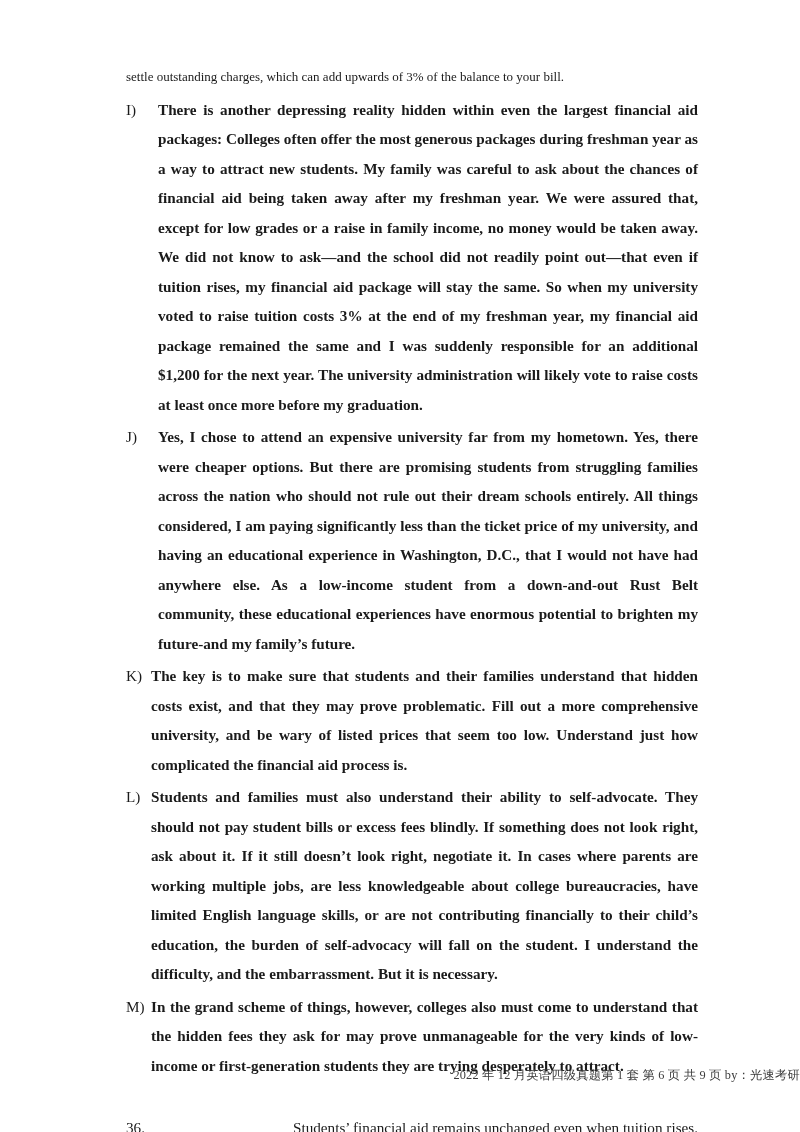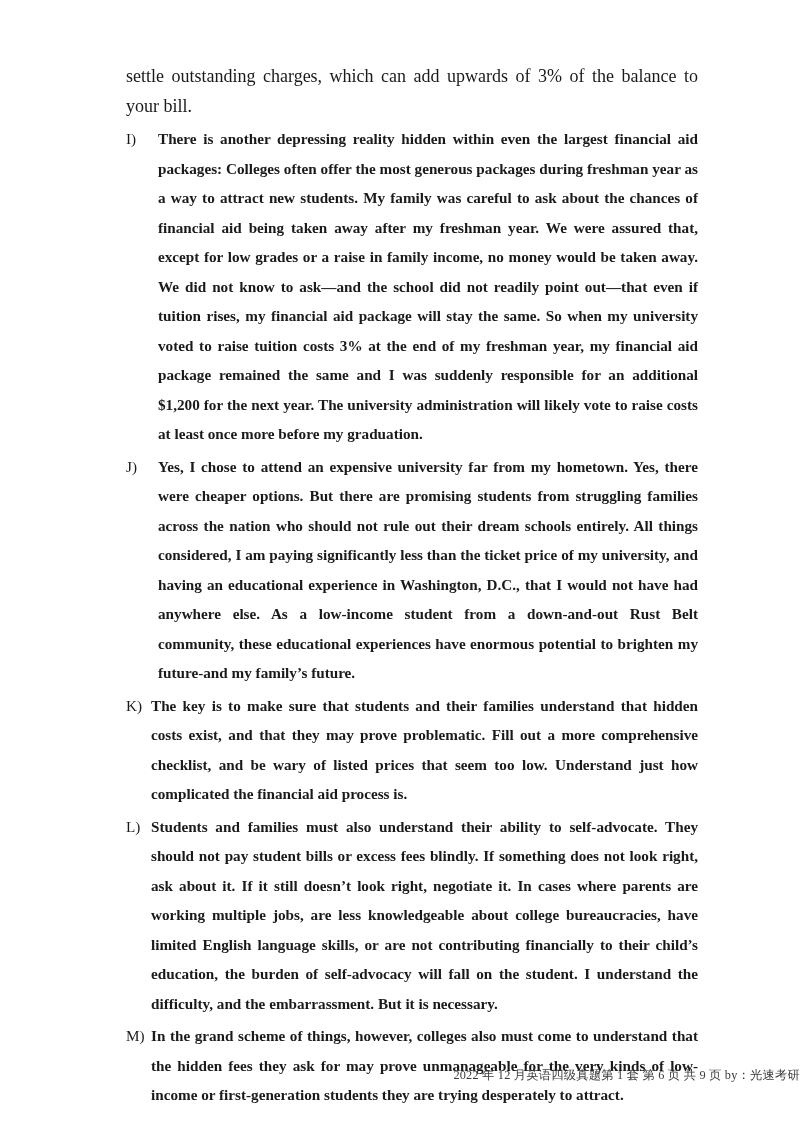--- a/index.html
+++ b/index.html
@@ -26,21 +26,21 @@
 
   #content {
     position: absolute;
     left: 126px;
     top: 62px;
     width: 572px;
   }
 
   
   .cont-para {
-    font-size: 18px;
+    font-size: 13px;
     line-height: 29.5px;
     text-align: justify;
     text-justify: inter-word;
     margin: 0 0 3px 0;
   }
 
   
   .lettered {
     display: flex;
     align-items: flex-start;
@@ -124,21 +124,21 @@
       <span class="ptext">There is another depressing reality hidden within even the largest financial aid packages: Colleges often offer the most generous packages during freshman year as a way to attract new students. My family was careful to ask about the chances of financial aid being taken away after my freshman year. We were assured that, except for low grades or a raise in family income, no money would be taken away. We did not know to ask—and the school did not readily point out—that even if tuition rises, my financial aid package will stay the same. So when my university voted to raise tuition costs 3% at the end of my freshman year, my financial aid package remained the same and I was suddenly responsible for an additional $1,200 for the next year. The university administration will likely vote to raise costs at least once more before my graduation.</span>
     </div>
 
     <div class="lettered gap-wide">
       <span class="marker">J)</span>
       <span class="ptext">Yes, I chose to attend an expensive university far from my hometown. Yes, there were cheaper options. But there are promising students from struggling families across the nation who should not rule out their dream schools entirely. All things considered, I am paying significantly less than the ticket price of my university, and having an educational experience in Washington, D.C., that I would not have had anywhere else. As a low-income student from a down-and-out Rust Belt community, these educational experiences have enormous potential to brighten my future-and my family’s future.</span>
     </div>
 
     <div class="lettered gap-narrow">
       <span class="marker">K)</span>
-      <span class="ptext">The key is to make sure that students and their families understand that hidden costs exist, and that they may prove problematic. Fill out a more comprehensive checklist, and be wary of listed prices that seem too low. Understand just how complicated the financial aid process is.</span>
+      <span class="ptext">The key is to make sure that students and their families understand that hidden costs exist, and that they may prove problematic. Fill out a more comprehensive university, and be wary of listed prices that seem too low. Understand just how complicated the financial aid process is.</span>
     </div>
 
     <div class="lettered gap-narrow">
       <span class="marker">L)</span>
       <span class="ptext">Students and families must also understand their ability to self-advocate. They should not pay student bills or excess fees blindly. If something does not look right, ask about it. If it still doesn’t look right, negotiate it. In cases where parents are working multiple jobs, are less knowledgeable about college bureaucracies, have limited English language skills, or are not contributing financially to their child’s education, the burden of self-advocacy will fall on the student. I understand the difficulty, and the embarrassment. But it is necessary.</span>
     </div>
 
     <div class="lettered gap-narrow">
       <span class="marker">M)</span>
       <span class="ptext">In the grand scheme of things, however, colleges also must come to understand that the hidden fees they ask for may prove unmanageable for the very kinds of low-income or first-generation students they are trying desperately to attract.</span>

